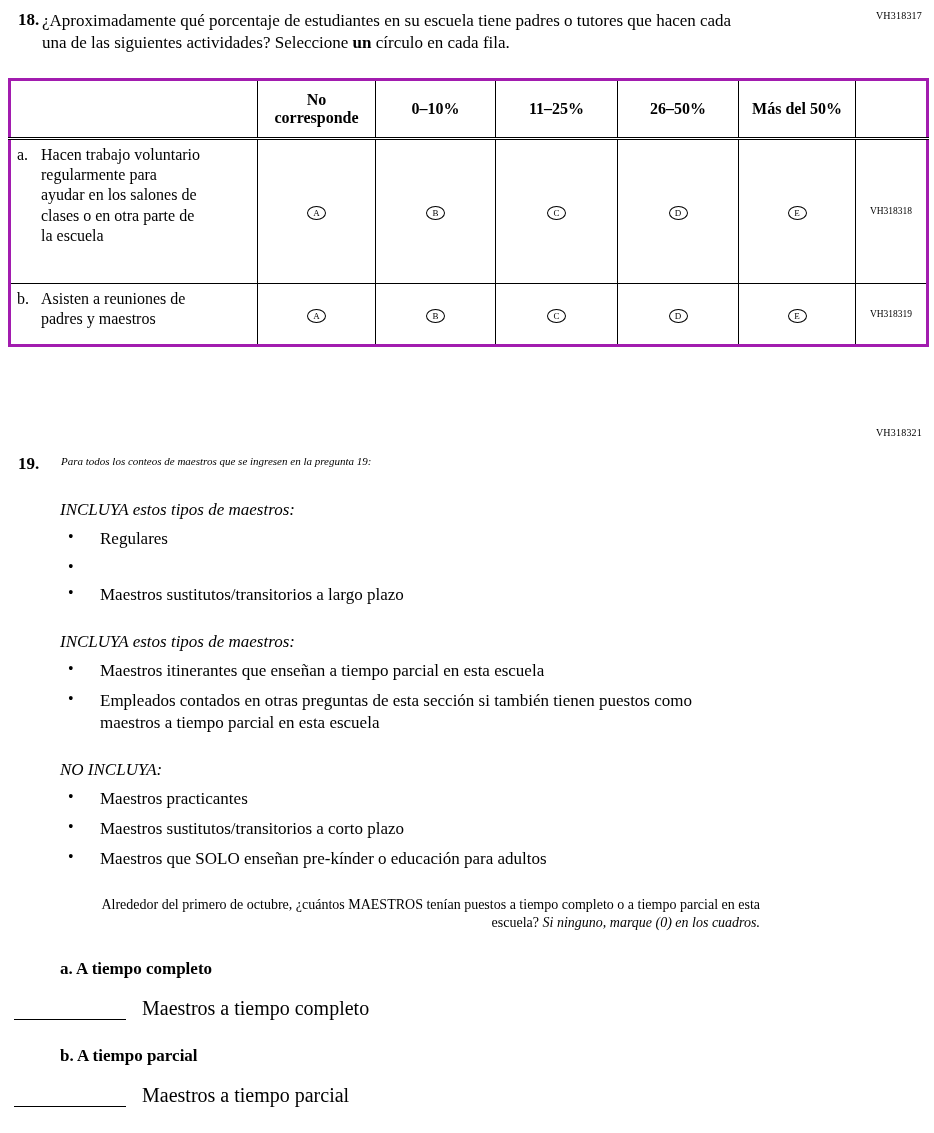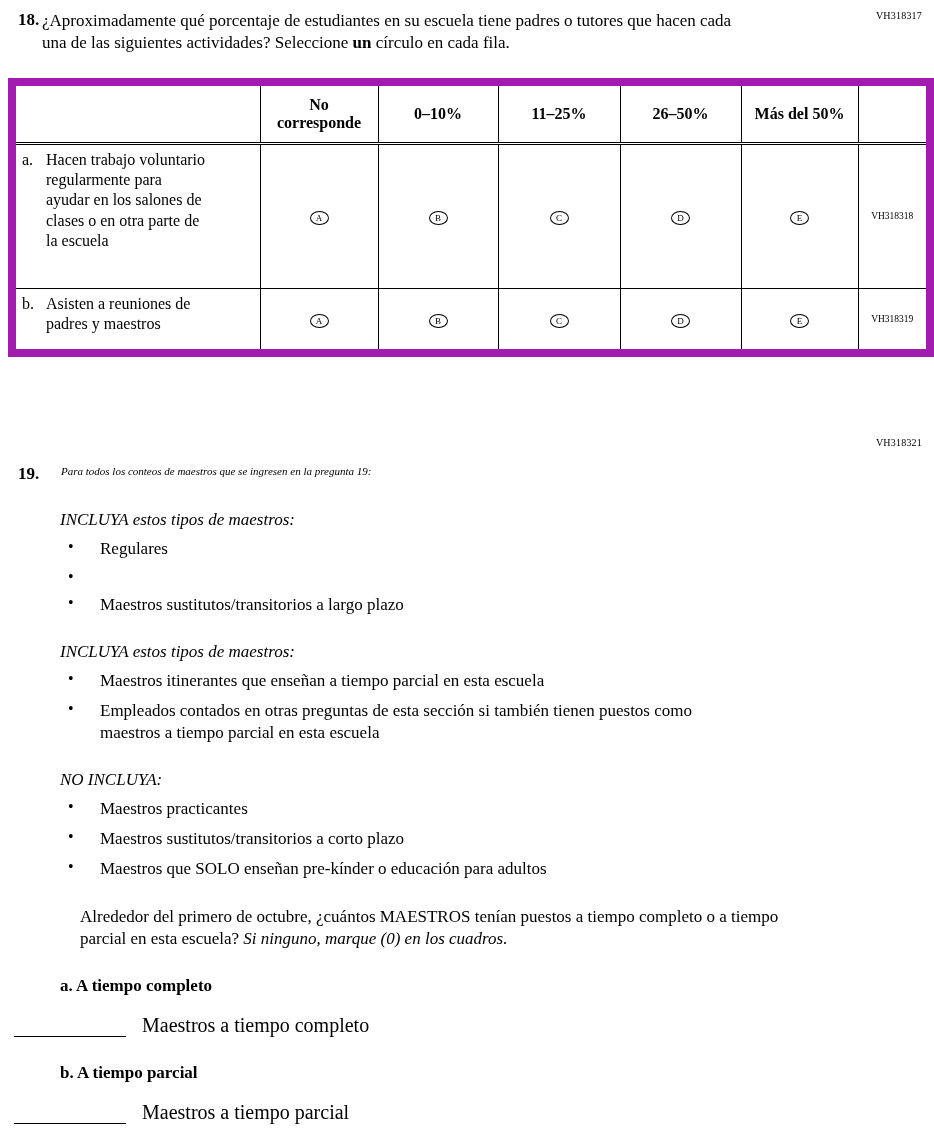--- a/index.html
+++ b/index.html
@@ -25,21 +25,21 @@
     flex: 0 0 34px; padding-left: 10px; box-sizing: border-box;
   }
   .q18-text { font-size: 17px; line-height: 1.28; max-width: 712px; }
   .bold { font-weight: bold; }
   .italic { font-style: italic; }
 
   
   table.grid {
     border-collapse: collapse; table-layout: fixed;
     width: 918px; margin-top: 24px;
-    border: 8px solid #a21caf;
+    border: 3px solid #a21caf;
     font-family: Liberation Serif, serif;
   }
   table.grid th, table.grid td { border: 1px solid #000; }
   table.grid thead th {
     border-bottom: 3px double #000;
     height: 52px; vertical-align: middle; text-align: center;
     font-size: 16px; font-weight: bold; line-height: 1.12;
     padding: 2px 4px;
   }
   table.grid thead th .hdr { display: inline-block; max-width: 92px; }
@@ -62,21 +62,21 @@
 
   
   .q19-code { text-align: right; margin-top: 80px; padding-right: 4px; }
   .q19-intro-row { margin-top: 16px; gap: 19px; }
   .q19-text { font-size: 11px; line-height: 1.28; font-style: italic; text-align: right; }
   .section { margin-left: 52px; }
   .sec-heading { margin-top: 26px; font-size: 17px; font-style: italic; }
   .bullet-row { display: flex; margin-top: 8px; }
   .bullet-dot { flex: 0 0 40px; padding-left: 8px; box-sizing: border-box; font-size: 16px; }
   .bullet-text { font-size: 17px; line-height: 1.3; max-width: 645px; }
-  .instruction { margin-left: 72px; margin-top: 26px; font-size: 17px; line-height: 1.3; max-width: 700px; }
+  .instruction { margin-left: 52px; margin-top: 26px; font-size: 14px; line-height: 1.3; max-width: 700px; text-align: right; }
   .part-label { margin-left: 52px; margin-top: 26px; font-size: 17px; font-weight: bold; }
   .fill-row { margin-left: 6px; margin-top: 18px; display: flex; align-items: flex-end; font-size: 20px; }
   .blank {
     display: inline-block; width: 112px; height: 16px;
     border-bottom: 1.5px solid #000; margin-right: 16px;
     cursor: text;
   }
 </style>
 </head>
 <body>

